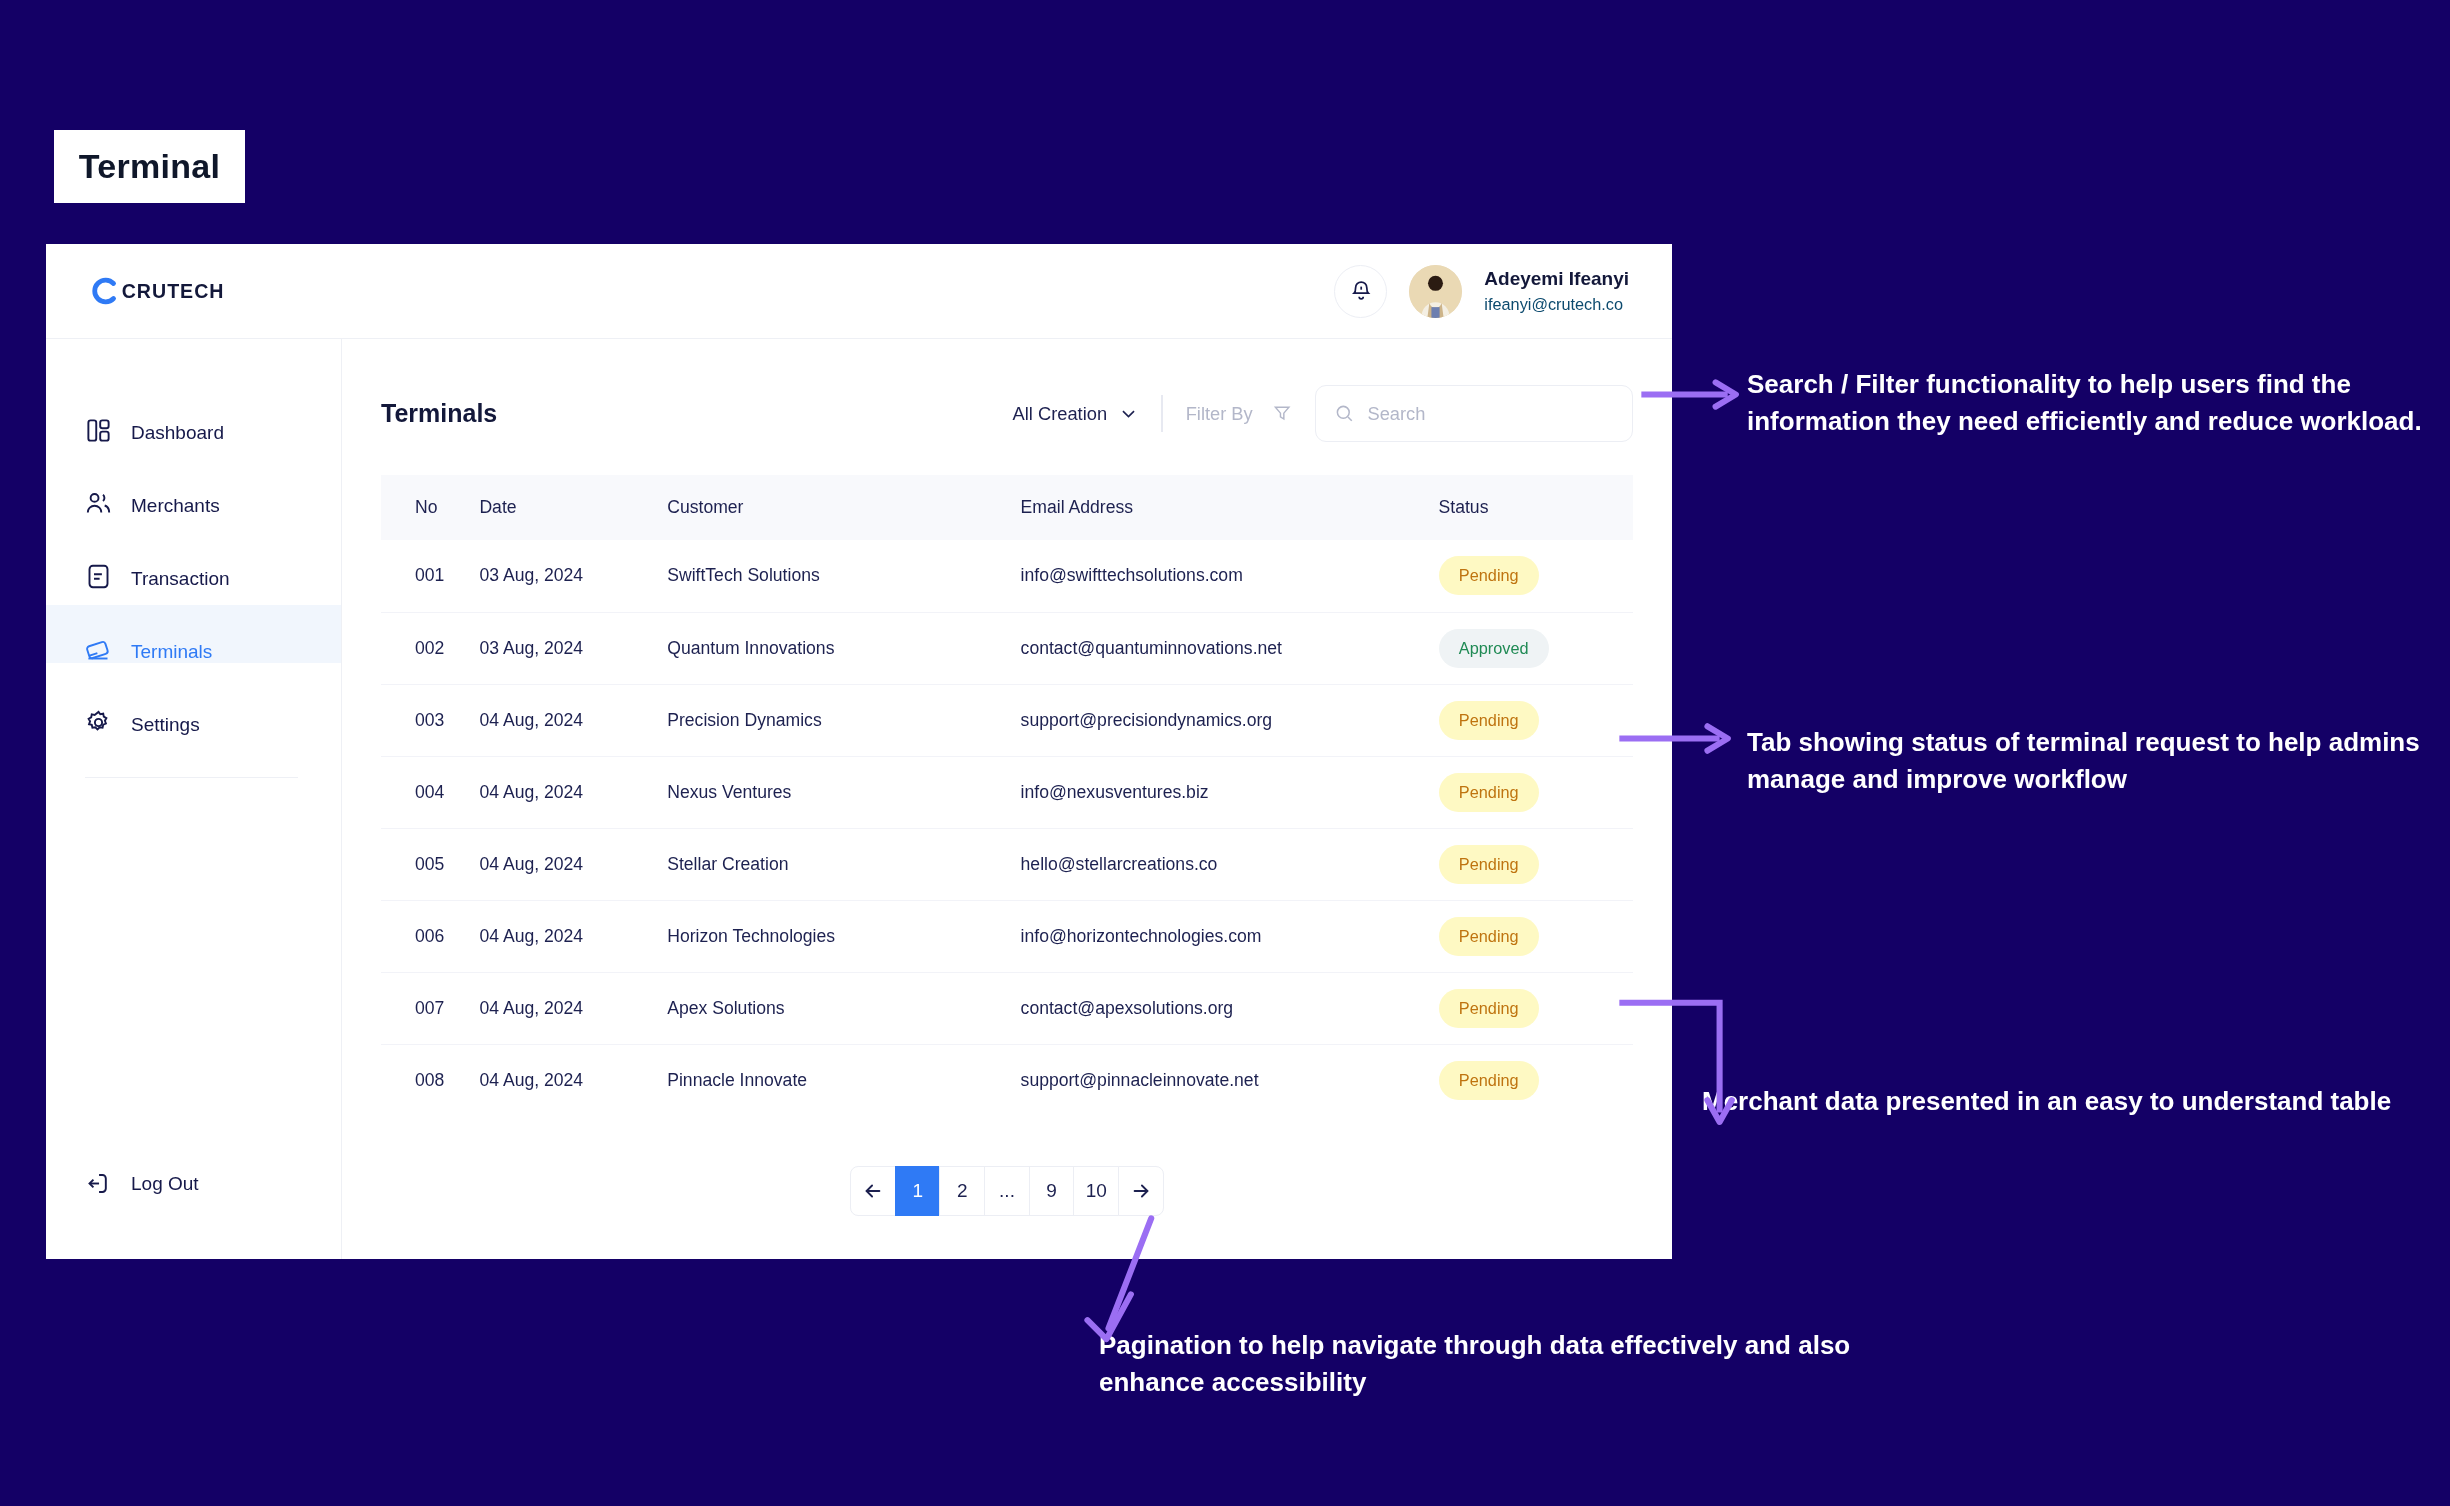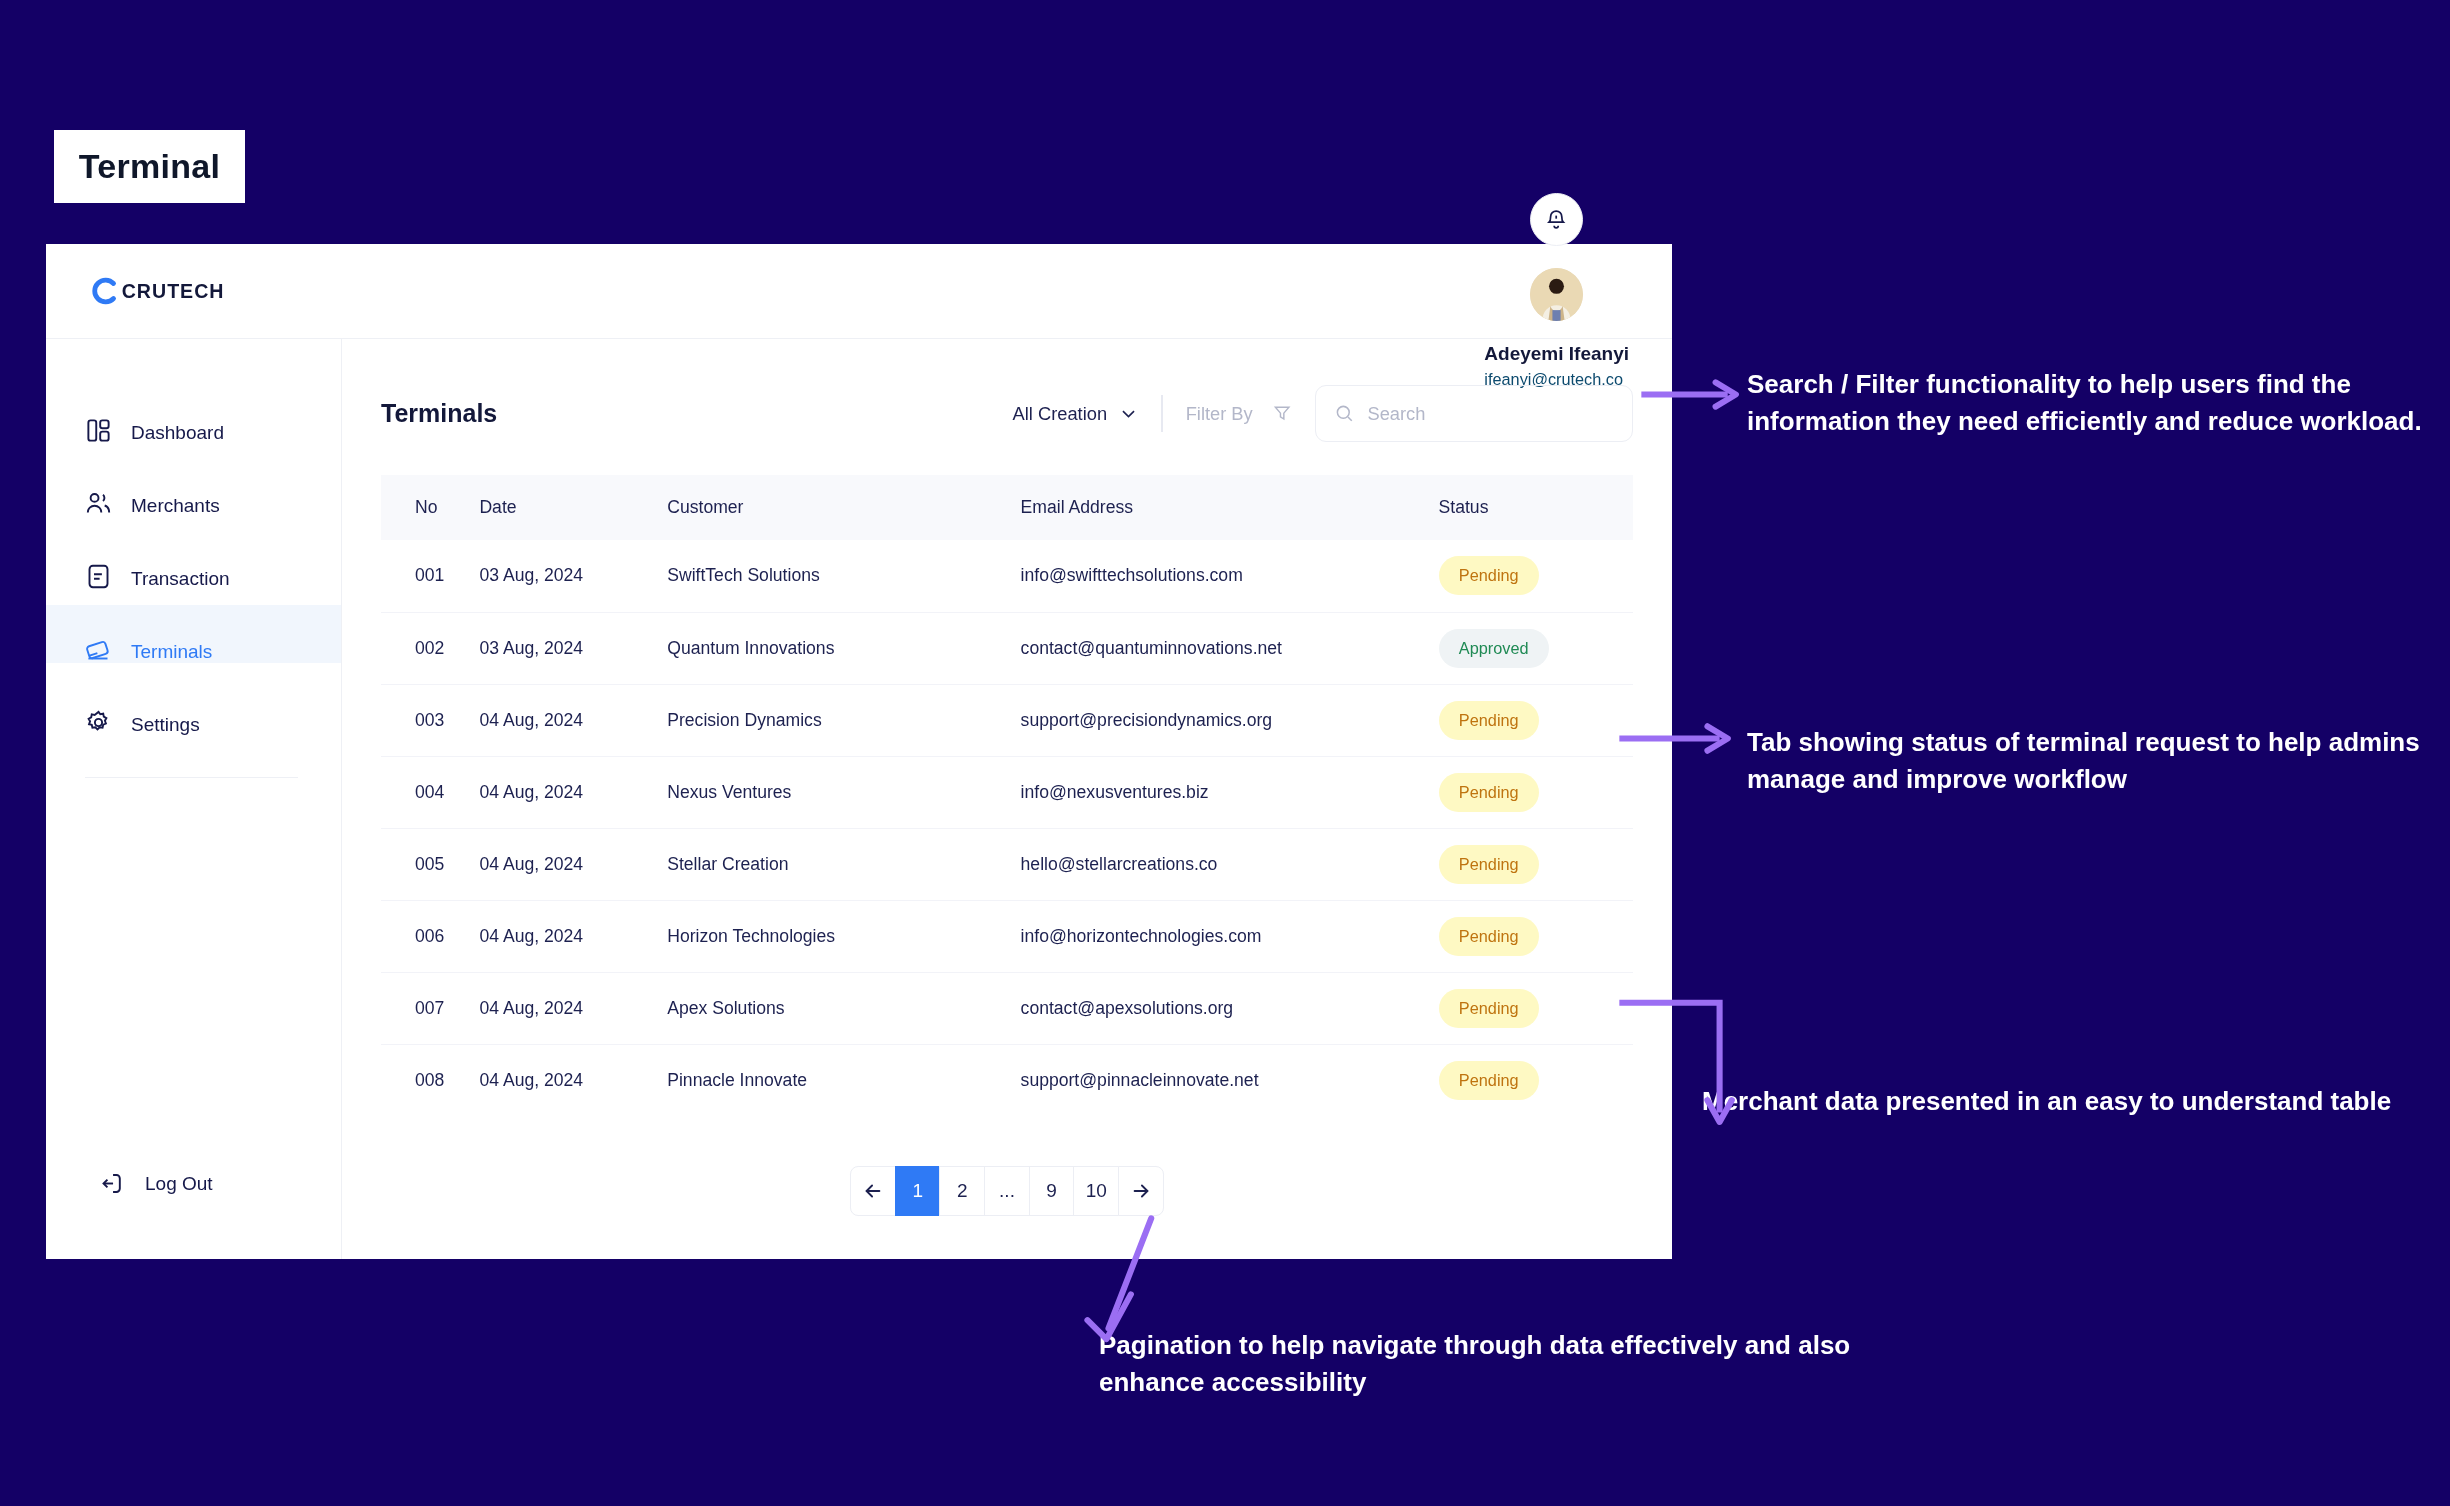--- a/index.html
+++ b/index.html
@@ -36,21 +36,21 @@
     border-bottom: 1.4px solid #eef0f5;
     display: flex; align-items: center; justify-content: space-between;
     padding: 0 43px 0 43px;
   }
   .brand { display: flex; align-items: center; gap: 2.7px; }
   .brand-mark { width: 30px; height: 30px; display: block; }
   .brand-text {
     font-size: 19.6px; font-weight: 700; color: #13183a;
     letter-spacing: 1px;
   }
-  .topbar-right { display: flex; align-items: center; gap: 22px; flex-direction: column; }
+  .topbar-right { display: flex; align-items: center; gap: 22px; }
   .bell-btn {
     width: 53px; height: 53px; border-radius: 50%;
     border: 1.4px solid #eceef4; background: #fff;
     display: flex; align-items: center; justify-content: center;
   }
   .avatar {
     width: 53px; height: 53px; border-radius: 50%;
     background: #e8d9b9; overflow: hidden; position: relative; flex: 0 0 53px;
   }
   .user-meta { display: flex; flex-direction: column; gap: 4.1px; }
@@ -75,21 +75,21 @@
   .nav-item .ic { width: 27px; height: 27px; flex: 0 0 27px; display: block; }
   .nav-item.active { background: #f1f6fd; color: #2f7af5; }
   .nav-item.active .ic { color: #2f7af5; }
   .nav-gap { height: 15px; }
   .side-divider {
     height: 1.4px; background: #eef0f5; margin: 41px 43px 0 39px;
   }
   .side-spacer { flex: 1; }
   .logout {
     display: flex; align-items: center; gap: 19px;
-    padding-left: 53px; color: #16194a; font-size: 19px;
+    padding-left: 39px; color: #16194a; font-size: 19px;
     margin-bottom: 62px;
   }
   .logout .ic { width: 27px; height: 27px; flex: 0 0 27px; }
 
   
   .main { flex: 1; min-width: 0; padding: 0 39px 0 39px; display: flex; flex-direction: column; }
   .main-head {
     display: flex; align-items: center; justify-content: space-between;
     padding: 46px 0 33px 0;
   }

